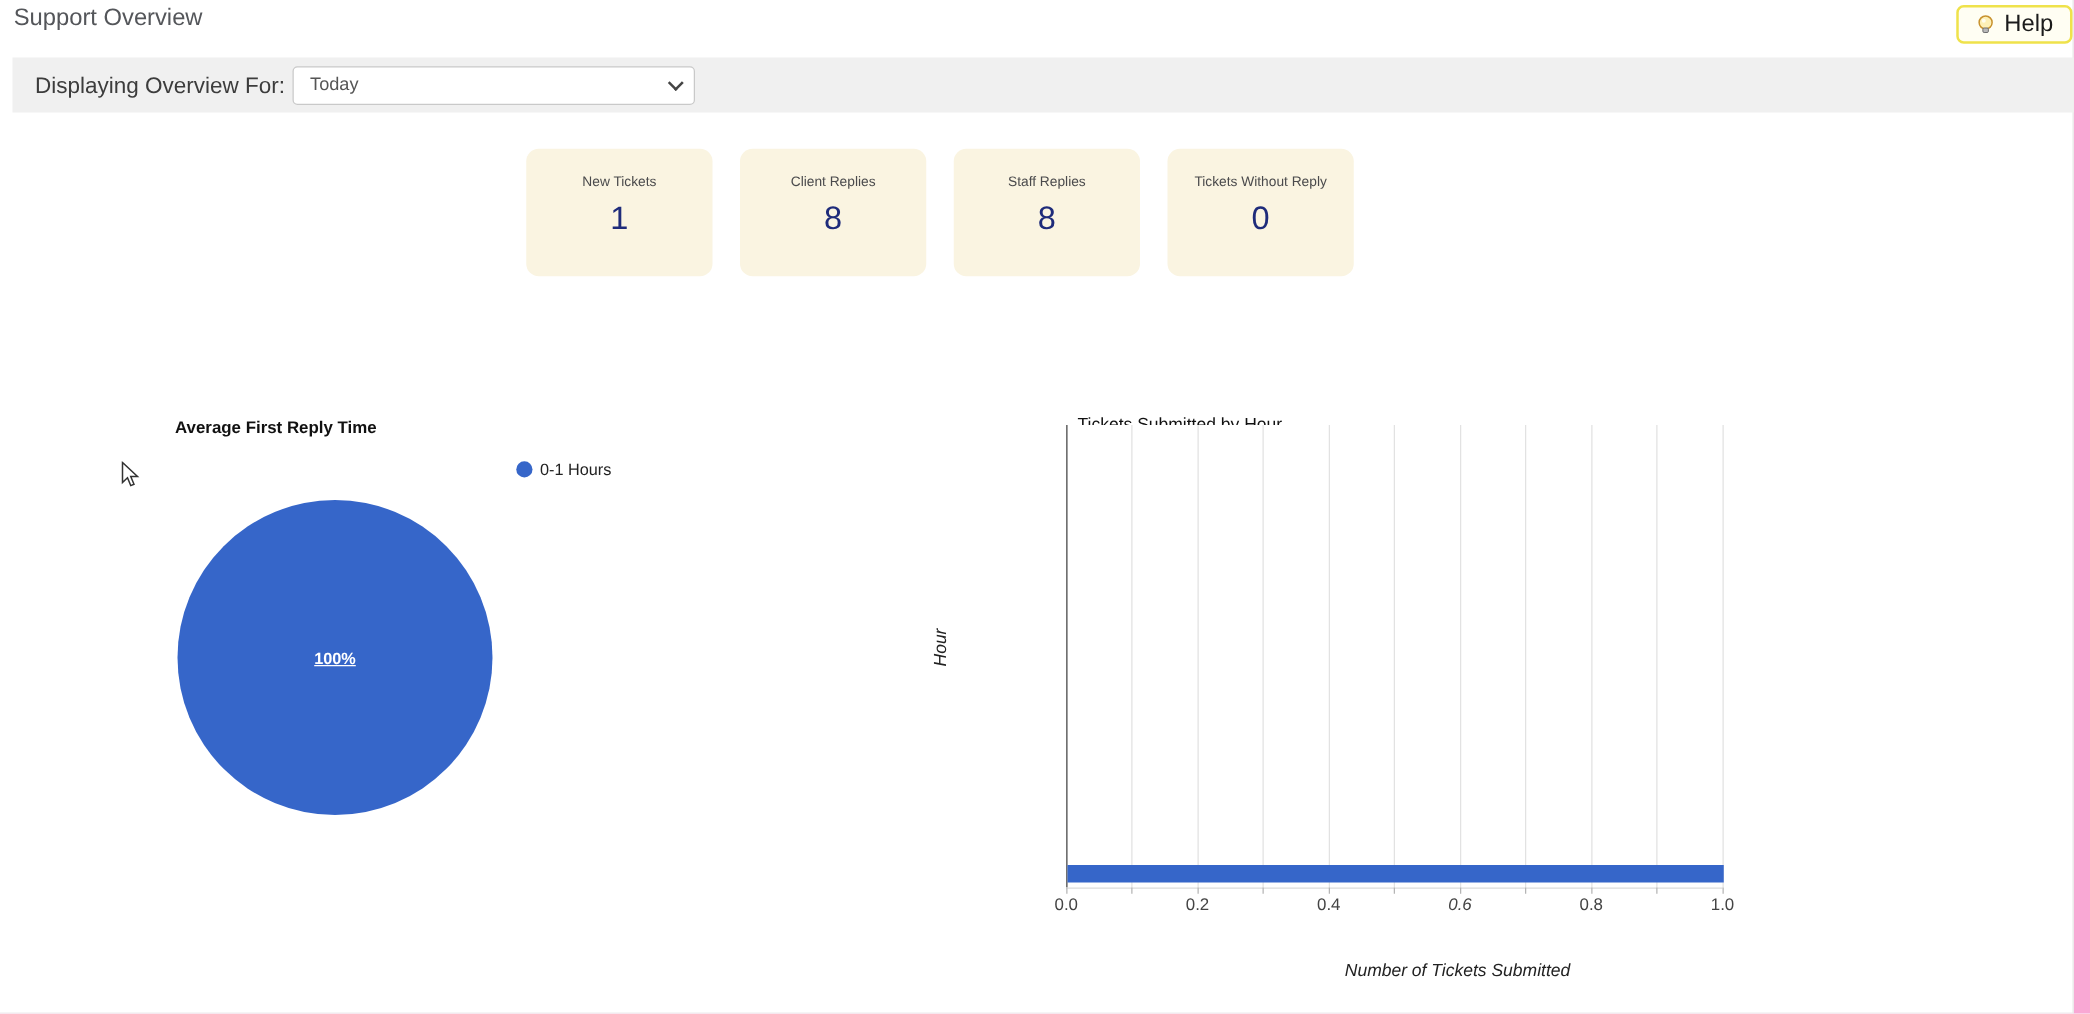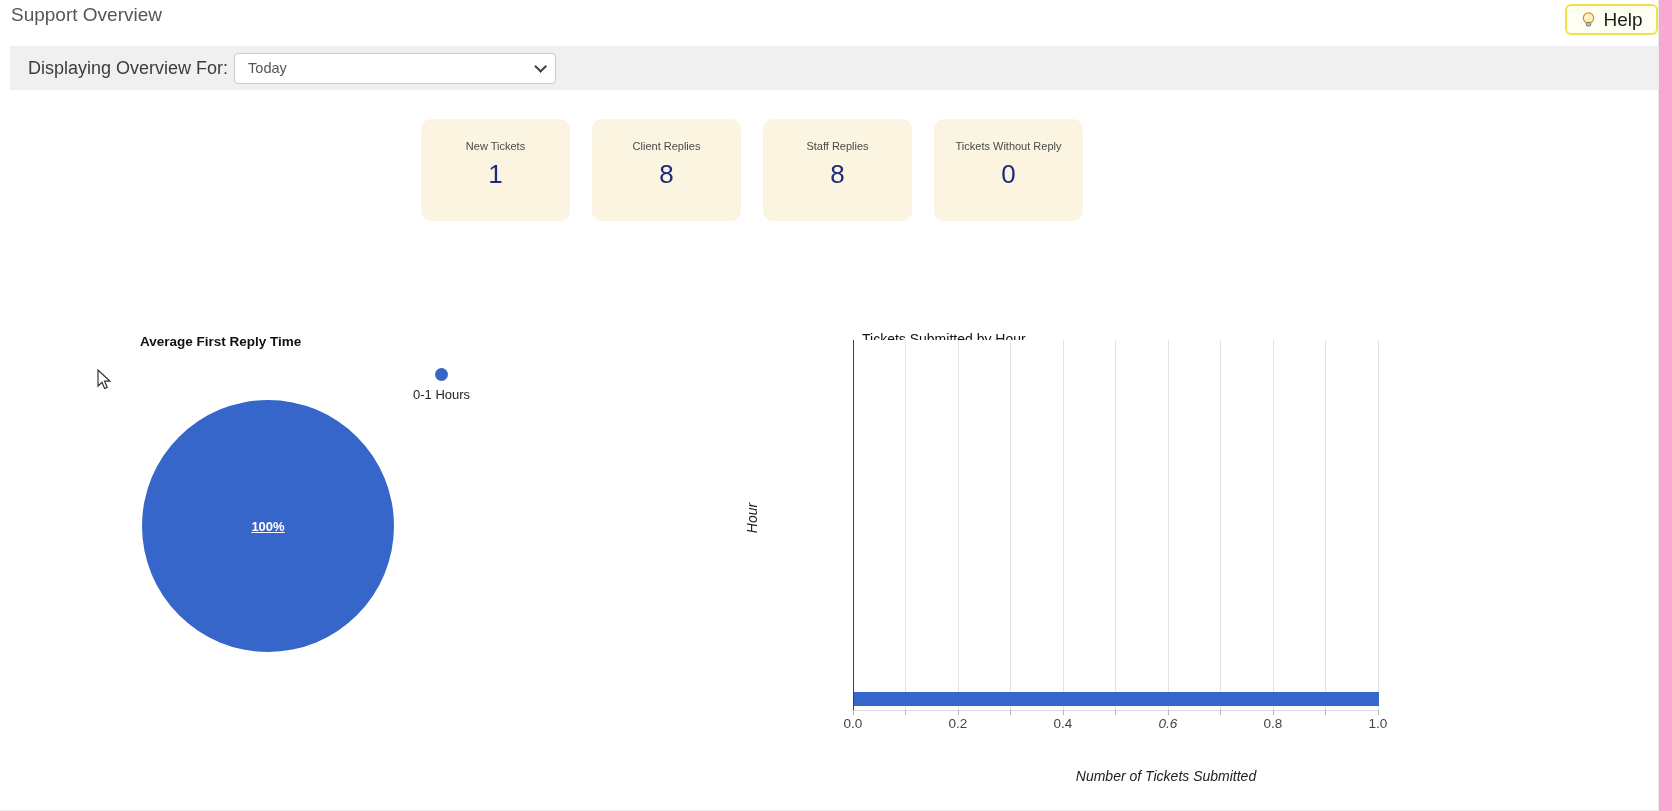--- a/index.html
+++ b/index.html
@@ -28,21 +28,21 @@
 
   .stats-row { position:absolute; left:421px; top:119px; display:flex; gap:22px; }
   .stat-card { width:149px; height:102px; background:#faf4e1; border-radius:10px;
                text-align:center; padding-top:18px; }
   .stat-label { font-size:11px; line-height:19px; color:#4a4a4c; }
   .stat-value { font-size:26px; line-height:30px; color:#1e2b7a; margin-top:3px; }
   .stat-value.small { font-size:23px; }
 
   
   .pie-title { position:absolute; left:140px; top:334px; font-size:13.5px; font-weight:bold; color:#111; }
-  .pie-legend { position:absolute; left:413px; top:368px; display:flex; align-items:center; gap:6px;flex-direction:column; }
+  .pie-legend { position:absolute; left:413px; top:368px; display:flex; align-items:center; gap:6px; }
   .legend-dot { width:13px; height:13px; border-radius:50%; background:#3666c9; }
   .legend-text { font-size:13px; color:#222; }
   .pie { position:absolute; left:142px; top:400px; width:252px; height:252px;
          border-radius:50%; background:#3666c9; display:flex; align-items:center; justify-content:center; }
   .pie-label { color:#fff; font-size:13px; font-weight:bold;text-decoration:underline; }
 
   
   .bar-title { position:absolute; left:862px; top:301px; font-size:14px; font-weight:normal; color:#111;margin-top:30px; }
   .plot { position:absolute; left:853px; top:340px; width:525px; height:370px; background:#fff; }
   .yaxis-line { position:absolute; left:0; top:0; width:1px; height:370px; background:#424242; }

